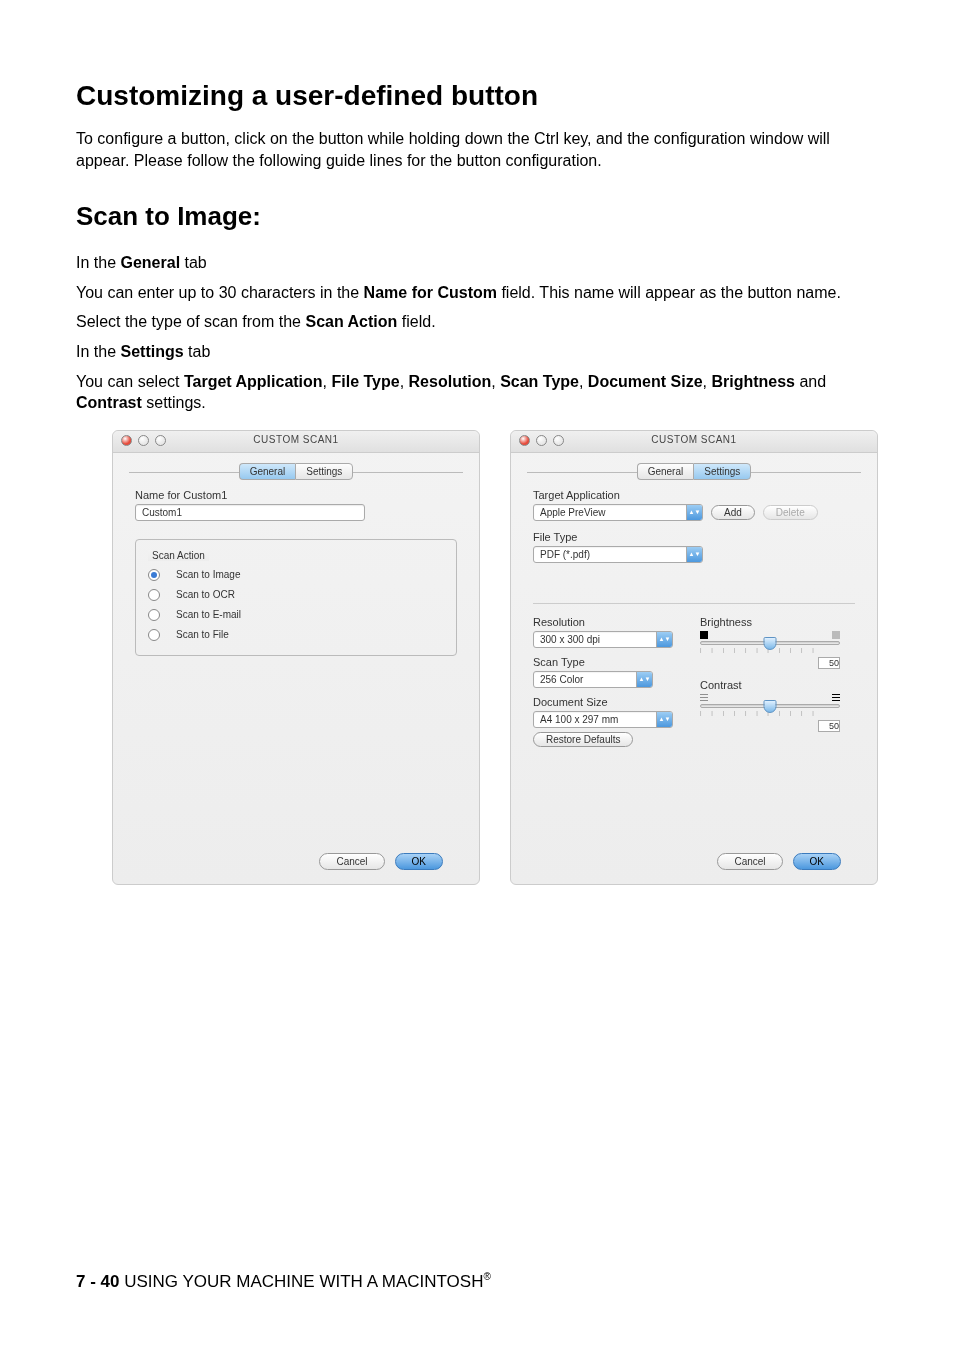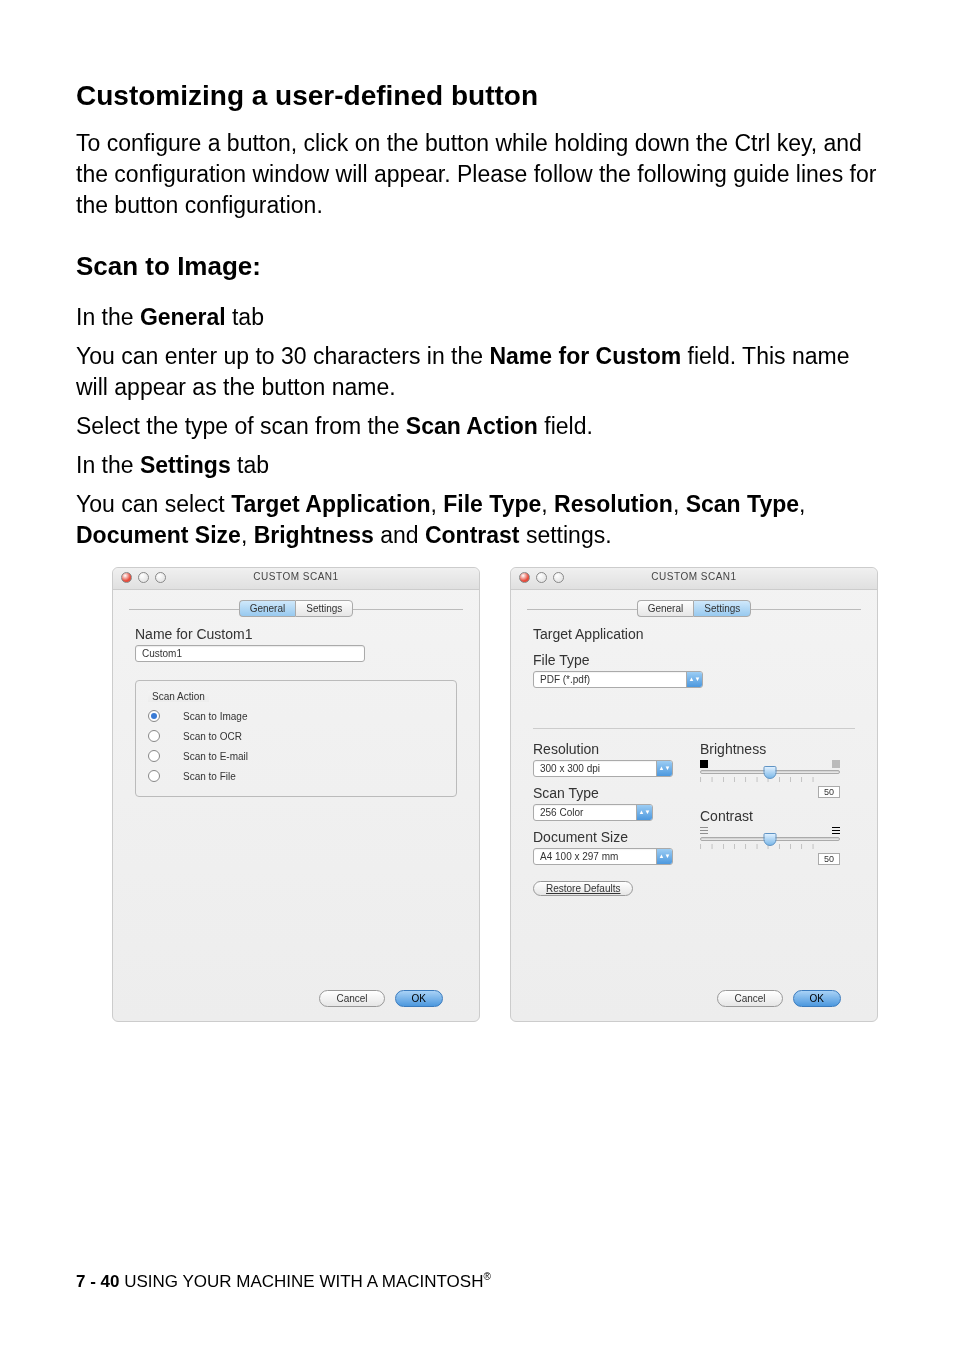--- a/index.html
+++ b/index.html
@@ -11,21 +11,21 @@
       padding: 80px 76px 0 76px;
       position: relative;
       color: #000;
     }
     h2 {
       font-size: 28px;
       font-weight: bold;
       margin-bottom: 16px;
     }
     .para {
-      font-size: 23px;
+      font-size: 16px;
       line-height: 1.35;
       margin-bottom: 16px;
     }
     .para-tight { margin-bottom: 8px; }
     .h3ish {
       font-size: 26px;
       font-weight: bold;
       margin-top: 30px;
       margin-bottom: 20px;
     }
@@ -94,21 +94,21 @@
     .tab.right { border-radius: 0 4px 4px 0; }
     .tab.active { background: linear-gradient(#cfe8fb,#97c9ef); }
     .tabrule {
       border-bottom: 1px solid #bbb;
       margin: -8px 16px 0 16px;
     }
     .content {
       padding: 16px 22px 10px 22px;
     }
     .label {
-      font-size: 14px;
+      font-size: 11px;
       margin-bottom: 3px;
     }
     .textinput {
       background: #fff;
       border: 1px solid #aaa;
       border-radius: 3px;
       padding: 2px 6px;
       font-size: 10px;
       width: 230px;
       box-shadow: inset 0 1px 1px rgba(0,0,0,.08);
@@ -122,21 +122,21 @@
     .grouptitle {
       margin-top: -18px;
       background: linear-gradient(#f3f3f3,#ededed);
       display: inline-block;
       padding: 0 4px;
       font-size: 10px;
     }
     .radio-row {
       display: flex;
       align-items: center;
-      gap: 23px;
+      gap: 16px;
       margin-top: 8px;
     }
     .radio {
       width: 12px; height: 12px;
       border-radius: 50%;
       border: 1px solid #888;
       background: #fff;
       position: relative;
     }
     .radio.checked::after {
@@ -232,33 +232,32 @@
     }
     .slider-ticks {
       display:flex; justify-content:space-between;
       font-size: 6px; color:#999; margin-top:2px;
       letter-spacing: 4px;
     }
     .slider-val {
       border: 1px solid #aaa;
       font-size: 9px;
       width: 22px;
-      text-align: center;
+      text-align: right;
       float: right;
       margin-top: 4px;
       background:#fff;
     }
     .settings-two {
       display:flex;
       gap: 12px;
     }
     .col { flex:1; }
     .restore {
-      margin-top: 18px;
-      text-decoration: underline;
+      margin-top: 2px;
     }
     .footer {
       position: absolute;
       bottom: 60px;
       left: 76px;
       font-size: 17px;
     }
     .footer .pg { font-weight: bold; }
     sup { font-size: 10px; }
     .sq { display:inline-block; width:8px; height:8px; background:#000; }
@@ -344,20 +343,28 @@
         <span class="tl green"></span>
       </div>
       <div class="wintitle">CUSTOM SCAN1</div>
     </div>
     <div class="tabs">
       <span class="tab left">General</span><span class="tab right active">Settings</span>
     </div>
     <div class="tabrule"></div>
     <div class="content">
       <div class="label">Target Application</div>
+      <div class="row-flex">
+        <div class="aqua-select" style="width:170px">
+          <span class="txt">Apple PreView</span>
+          <span class="arrow">▲▼</span>
+        </div>
+        <span class="xs-btn">Add</span>
+        <span class="xs-btn disabled">Delete</span>
+      </div>
 
       <div class="label" style="margin-top:10px">File Type</div>
       <div class="aqua-select" style="width:170px">
         <span class="txt">PDF (*.pdf)</span>
         <span class="arrow">▲▼</span>
       </div>
 
       <div class="settings-two" style="margin-top:40px;border-top:1px solid #ccc;padding-top:12px">
         <div class="col">
           <div class="label">Resolution</div>

